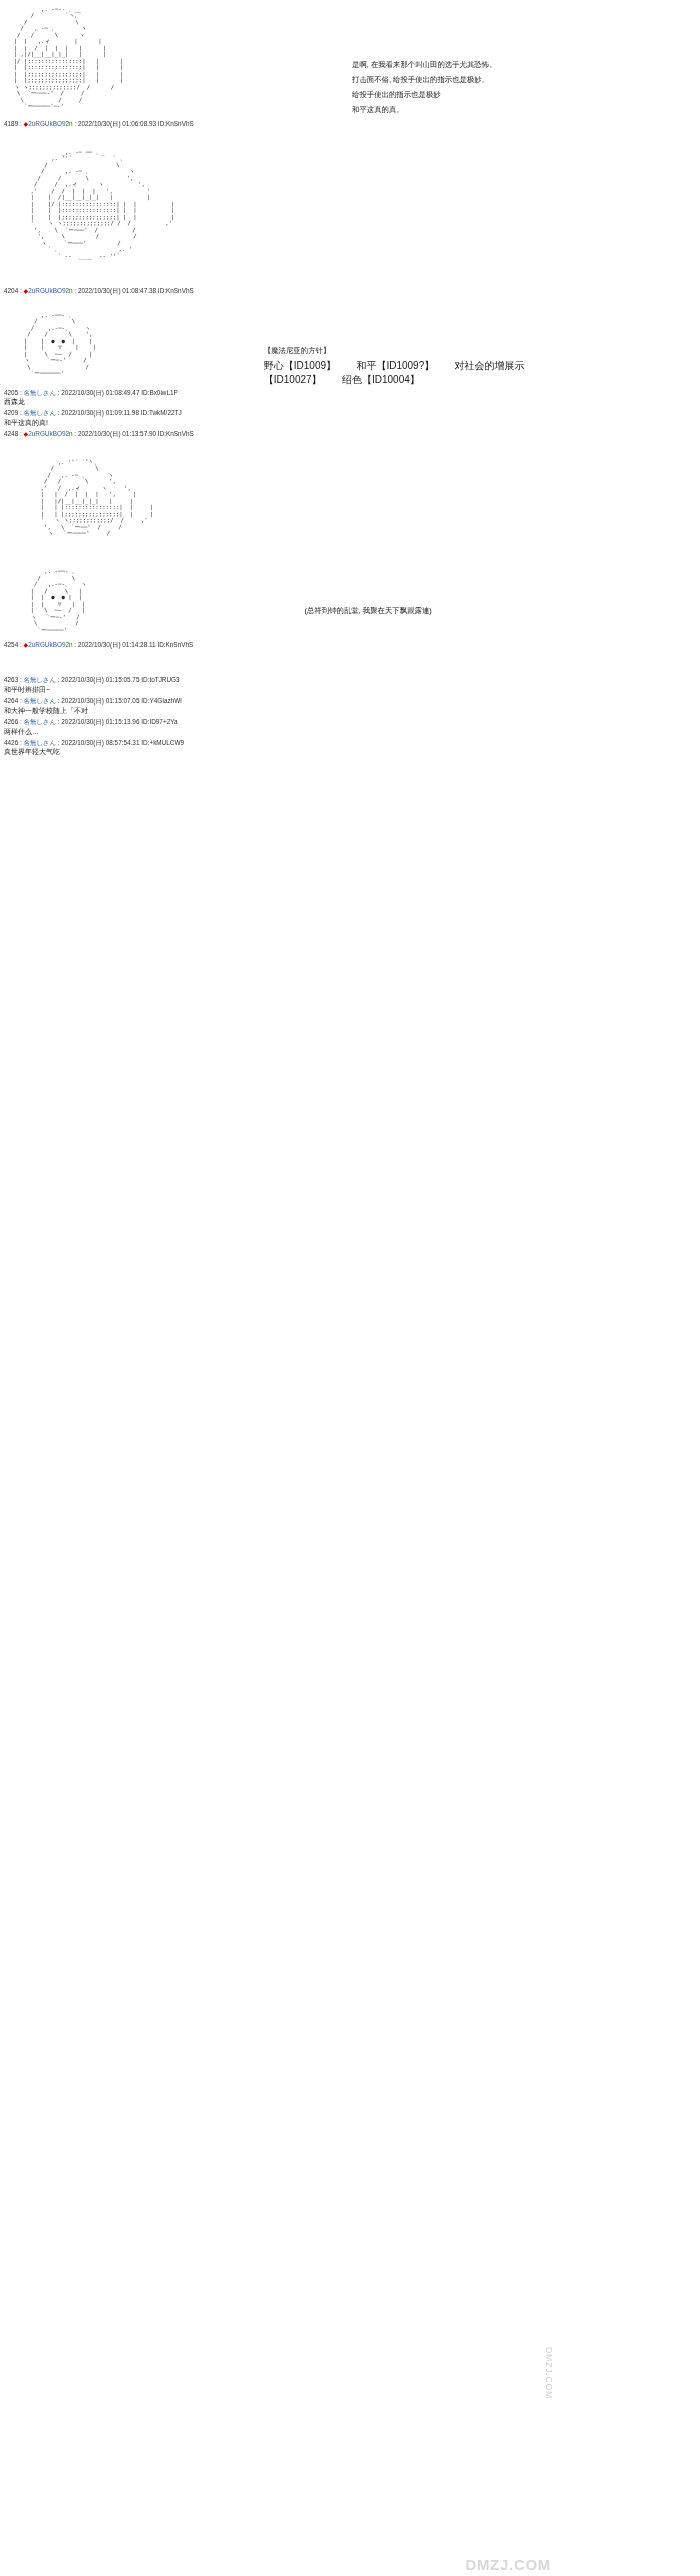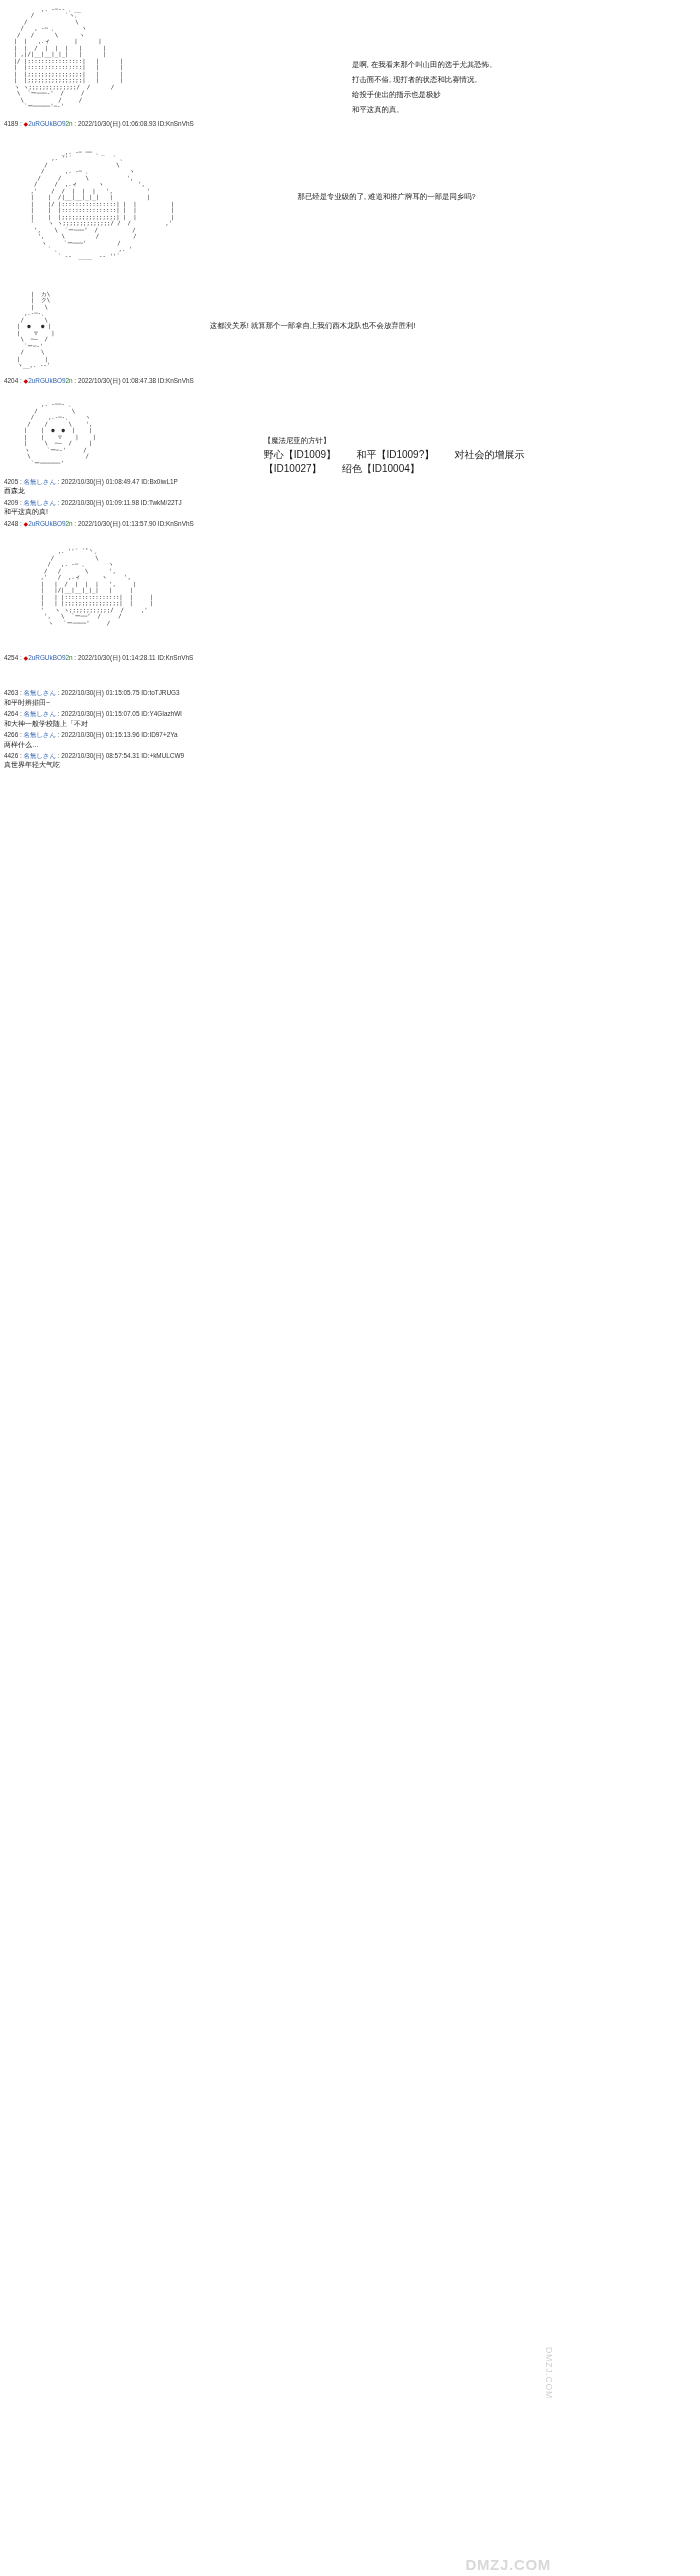--- a/index.html
+++ b/index.html
@@ -129,21 +129,21 @@
     |  |::::::::::::::::|   |      |
     |  |;;;;;;;;;;;;;;;;|   |      |
     |  |;;;;;;;;;;;;;;;;|   |      |
     ヽ ヽ;;;;;;;;;;;;;;/  /      /
      \  `ー───‐'  /     /
       \          /     /
        `ー─────'─‐'</pre>
       </div>
       <div class="text-col" style="padding-top:58px;">
         <p>是啊, 在我看来那个叫山田的选手尤其恐怖。</p>
-        <p>打击面不俗, 现打者的状态和比赛情况。</p>
+        <p>打击面不俗, 给投手使出的指示也是极妙。</p>
         <p>给投手使出的指示也是极妙</p>
         <p>和平这真的真。</p>
       </div>
     </div>
     <div class="meta">
       <span>4189</span><span class="sep"> : </span><span class="diamond">◆</span><span class="uid-blue">2uRGUkBO9</span><span class="uid-green">2n</span><span class="sep"> : </span><span>2022/10/30(日) 01:06:08.93</span><span> </span><span>ID:KnSnVhS</span>
     </div>
   </div>
 
   <div class="spacer-20"></div>
@@ -162,48 +162,26 @@
      |    |/ |::::::::::::::::| |  |          |
      |    |  |::::::::::::::::| |  |          |
      |    |  |;;;;;;;;;;;;;;;;| |  |          |
      '    ヽ ヽ;;;;;;;;;;;;;;/ /  /          ,'
       ',    \  `ー───'  /          /
        ',     \         /          /
         ヽ     `ー───'         /
           ` 、                 ,. '
              ` ‐-  ____  -‐ ''´</pre>
       </div>
-      <div class="text-col" style="padding-top:47px;">
-        <p>那已经是专业级的了, 难道和推广牌耳的一部是同乡吗?</p>
-      </div>
     </div>
   </div>
 
   <div class="spacer-30"></div>
 
   <div class="post">
-    <div class="row">
-      <div class="aa-col" style="width:203px; padding-left:6.8px;">
-        <pre class="aa-block">       |  カ\
-       |  ク\
-       |   \
-     ,.-─-、
-    /      \
-   |  ●   ● |
-   |    ▽    |
-    \  ─―  /
-     `ー─‐'
-    /     \
-   |       |
-   ヽ__,. -‐'</pre>
-      </div>
-      <div class="text-col" style="padding-top:34px;">
-        <p>这都没关系! 就算那个一部拿自上我们西木龙队也不会放弃胜利!</p>
-      </div>
-    </div>
     <div class="meta">
       <span>4204</span><span class="sep"> : </span><span class="diamond">◆</span><span class="uid-blue">2uRGUkBO9</span><span class="uid-green">2n</span><span class="sep"> : </span><span>2022/10/30(日) 01:08:47.38</span><span> </span><span>ID:KnSnVhS</span>
     </div>
   </div>
 
   <div class="spacer-14"></div>
 
   <div class="post">
     <div class="row">
       <div class="aa-col" style="width:243px; padding-left:6.8px;">
@@ -261,20 +239,37 @@
       '   ヽ ヽ;;;;;;;;;;;;/  /     ,'
        ',   \  `ー──'  /     /
         ヽ   `ー────'     /</pre>
       </div>
     </div>
   </div>
 
   <div class="spacer-30"></div>
 
   <div class="post">
+    <div class="row">
+      <div class="aa-col" style="width:291px; padding-left:13.5px;">
+        <pre class="aa-block">         ,. -──- 、
+       /         \
+      /   ,.-─-、   ヽ
+     |   /     \   |
+     |  |  ●  ● |  |
+     |  |    ▽   |  |
+     |   \  ─―  /   |
+     ヽ   `ー─‐'   /
+      \           /
+       `ー─────'</pre>
+      </div>
+      <div class="text-col" style="padding-top:41px;">
+        <p>(总符到钟的乱堂, 我聚在天下飘跟露連)</p>
+      </div>
+    </div>
     <div class="meta">
       <span>4254</span><span class="sep"> : </span><span class="diamond">◆</span><span class="uid-blue">2uRGUkBO9</span><span class="uid-green">2n</span><span class="sep"> : </span><span>2022/10/30(日) 01:14:28.11</span><span> </span><span>ID:KnSnVhS</span>
     </div>
   </div>
 
   <div class="spacer-14"></div>
 
 
   <div class="spacer-20"></div>
 

